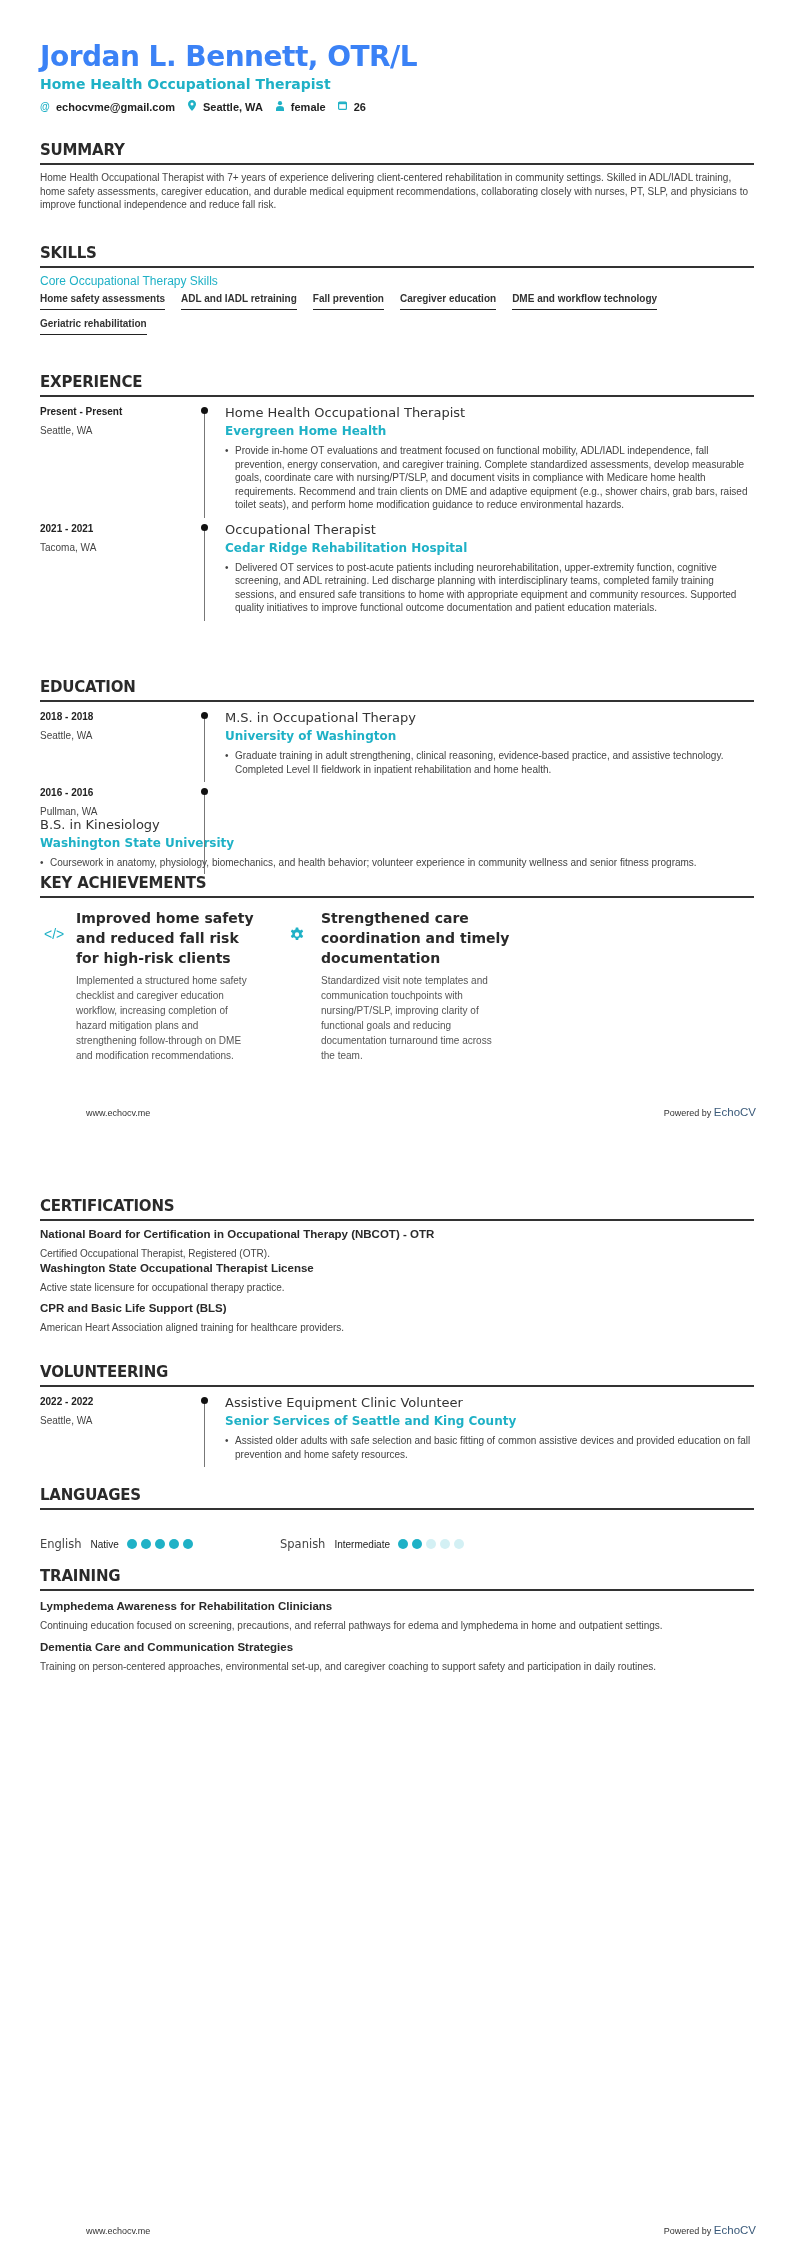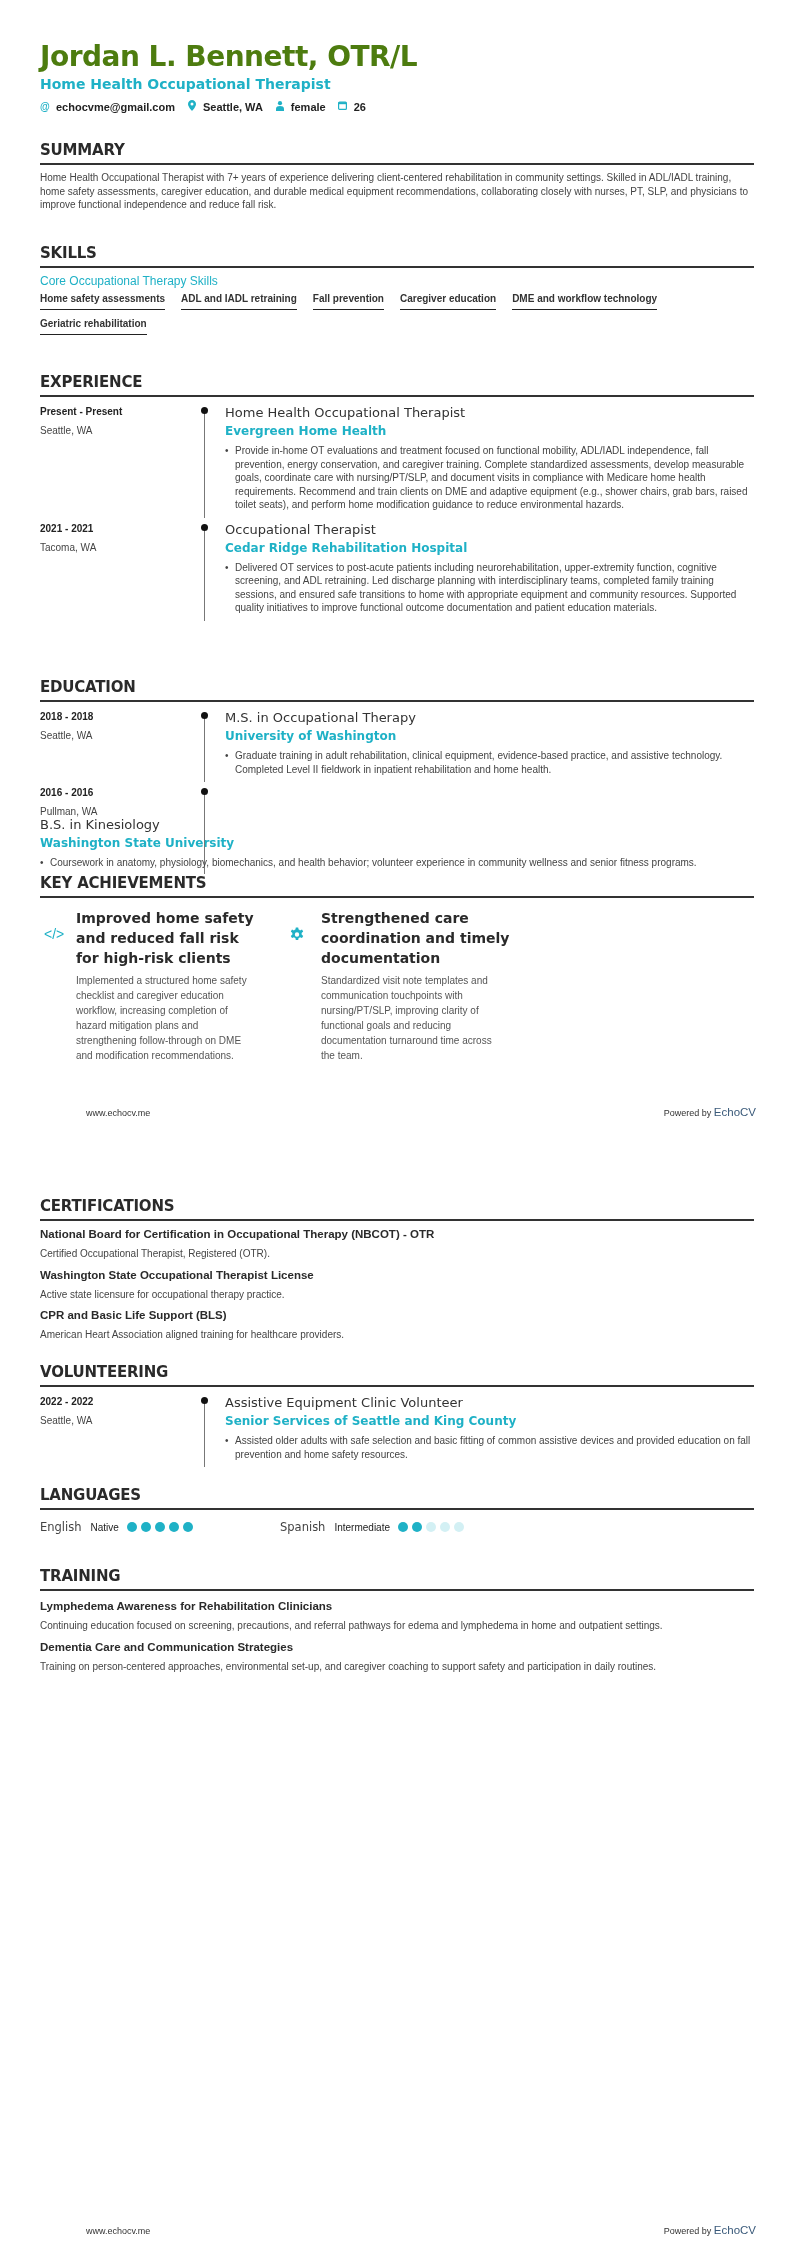--- a/index.html
+++ b/index.html
@@ -11,21 +11,21 @@
       font-family: "Liberation Sans", sans-serif;
       color: #333;
       overflow: hidden;
     }
     .page { position: absolute; left: 0; width: 794px; }
     .page1 { top: 0; height: 1123px; }
     .page2 { top: 1123px; height: 1123px; }
     .content { position: absolute; left: 40px; width: 714px; }
 
     
-    .name { font-family: "DejaVu Sans", sans-serif; font-weight: bold; font-size: 28px; color: #4d7c0f; letter-spacing: -0.5px; line-height: 34px; }
+    .name { font-family: "DejaVu Sans", sans-serif; font-weight: bold; font-size: 28px; color: #3b82f6; letter-spacing: -0.5px; line-height: 34px; }
     .role { font-family: "DejaVu Sans", sans-serif; font-weight: bold; font-size: 14px; color: #1fb1c6; margin-top: 1px; line-height: 18px; }
     .contacts { display: flex; align-items: center; margin-top: 7px; font-size: 11px; font-weight: bold; color: #222; }
     .contact { display: flex; align-items: center; margin-right: 12px; }
     .contact .ico { color: #1fb1c6; margin-right: 6px; font-size: 10px; width: 10px; text-align: center; }
 
     
     .section-title { font-family: "DejaVu Sans", sans-serif; font-weight: bold; font-size: 15px; color: #2a2a2a; letter-spacing: -0.2px; line-height: 20px; }
     .section-rule { height: 2px; background: #333; margin-top: 3px; }
     .body-text { font-size: 10px; line-height: 13.5px; color: #444; }
 
@@ -57,21 +57,21 @@
 
     
     .footer { position: absolute; left: 38px; right: 38px; display: flex; justify-content: space-between; align-items: baseline; font-size: 9px; color: #333; margin-left: 48px; }
     .footer .brand { font-size: 11.5px; color: #3a5a7a; }
 
     
     .item-title { font-weight: bold; font-size: 11.5px; color: #2a2a2a; line-height: 15px; }
     .item-desc { font-size: 10px; color: #444; line-height: 13.5px; margin-top: 5px; }
 
     
-    .lang-row { display: flex; margin-top: 10px; }
+    .lang-row { display: flex; margin-top: 27px; }
     .lang { display: flex; align-items: center; width: 240px; }
     .lang .lname { font-family: "DejaVu Sans", sans-serif; font-size: 11.5px; color: #444; margin-right: 9px; }
     .lang .llevel { font-size: 10px; color: #222; margin-right: 8px; }
     .lang .dots { display: flex; }
     .lang .d { width: 10px; height: 10px; border-radius: 50%; background: #1fb1c6; margin-right: 4px; }
     .lang .d.off { background: #d3f0f4; }
   </style>
 </head>
 <body>
 
@@ -179,21 +179,21 @@
       <div class="rail"></div>
       <div class="dot"></div>
       <div class="left">
         <div class="date">2018 - 2018</div>
         <div class="loc">Seattle, WA</div>
       </div>
       <div class="right">
         <div class="title">M.S. in Occupational Therapy</div>
         <div class="org">University of Washington</div>
         <ul>
-            <li>Graduate training in adult rehabilitation, clinical equipment, evidence-based practice, and assistive technology. Completed Level II fieldwork in inpatient rehabilitation and home health.</li>
+            <li>Graduate training in adult strengthening, clinical reasoning, evidence-based practice, and assistive technology. Completed Level II fieldwork in inpatient rehabilitation and home health.</li>
           </ul>
       </div>
     </div>
 
     <div class="entry" style="margin-top:4px; padding-bottom:4px;flex-direction:column;">
       <div class="rail"></div>
       <div class="dot"></div>
       <div class="left">
         <div class="date">2016 - 2016</div>
         <div class="loc">Pullman, WA</div>
@@ -241,21 +241,21 @@
 
 <div class="page page2">
 
   <div class="content" style="top:73px;">
     <div class="section-title">CERTIFICATIONS</div>
     <div class="section-rule"></div>
     <div style="margin-top:6px;">
       <div class="item-title">National Board for Certification in Occupational Therapy (NBCOT) - OTR</div>
       <div class="item-desc">Certified Occupational Therapist, Registered (OTR).</div>
     </div>
-    <div style="margin-top:7px;">
+    <div style="margin-top:0;">
       <div class="item-title">Washington State Occupational Therapist License</div>
       <div class="item-desc">Active state licensure for occupational therapy practice.</div>
     </div>
     <div style="margin-top:7px;">
       <div class="item-title">CPR and Basic Life Support (BLS)</div>
       <div class="item-desc">American Heart Association aligned training for healthcare providers.</div>
     </div>
   </div>
 
   <div class="content" style="top:239px;">

